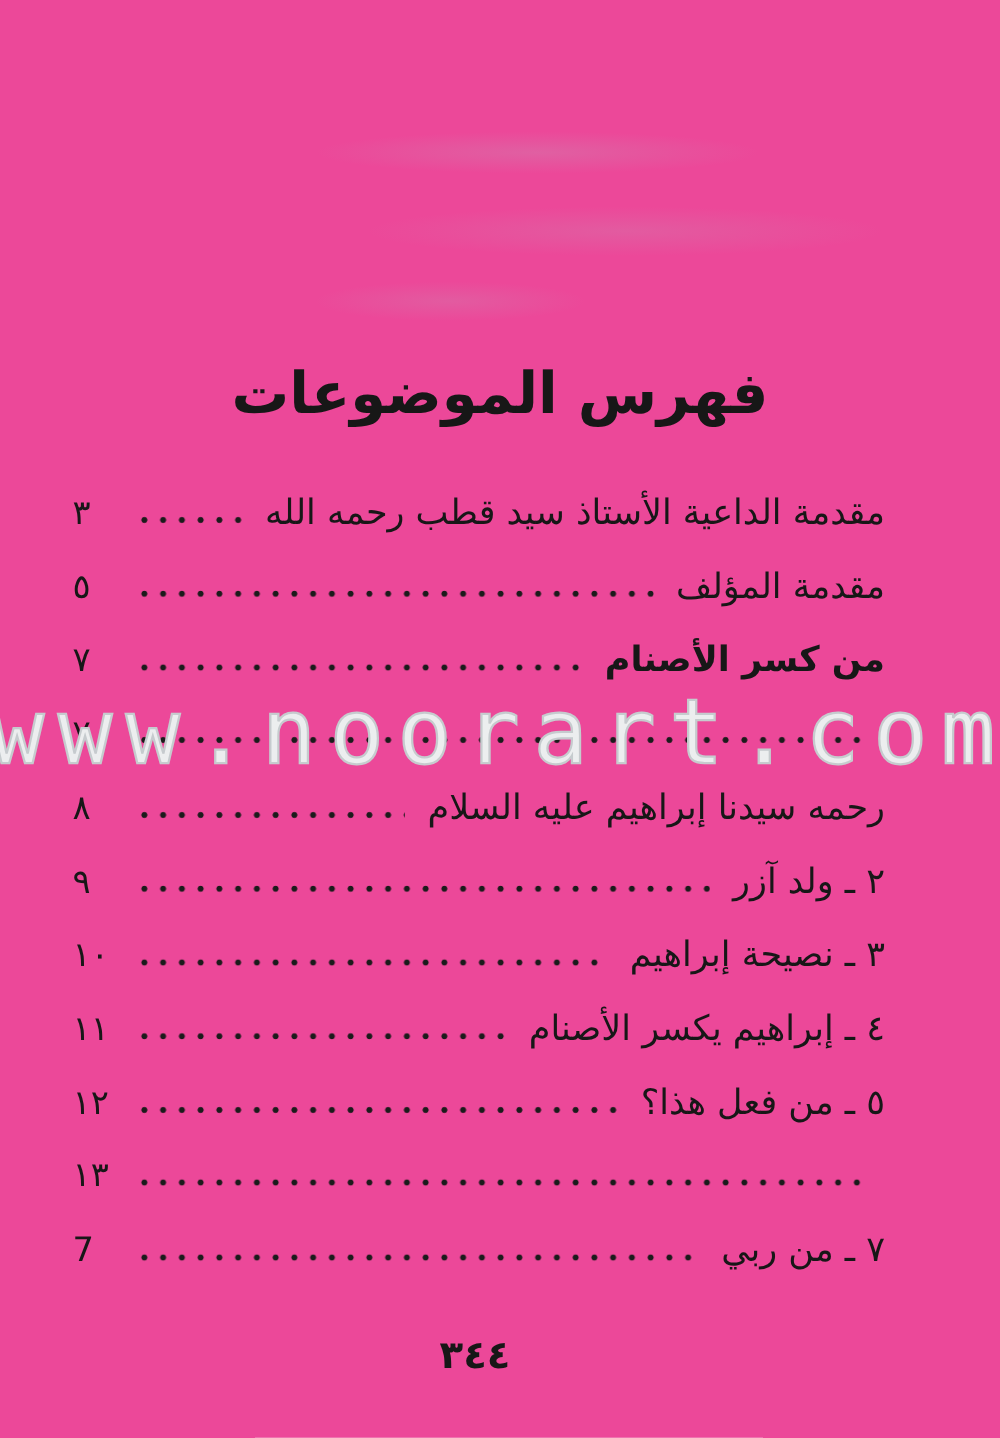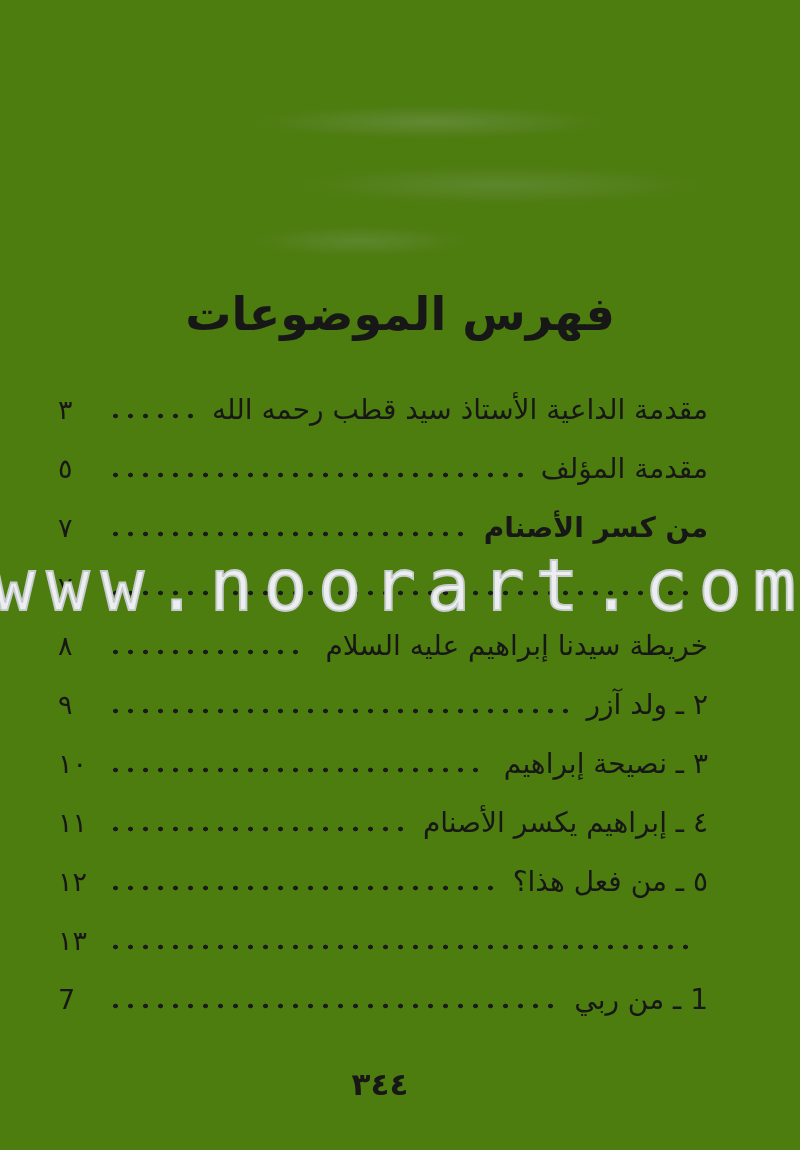--- a/index.html
+++ b/index.html
@@ -4,21 +4,21 @@
 <style>
   html,body{margin:0;padding:0;}
   body{
     width:800px;height:1150px;
     background:#f6f6f6;
     font-family:"DejaVu Sans", sans-serif;
   }
   .page{
     position:relative;
     width:800px;height:1150px;
-    background:#4d7c0f;
+    background:#ec4899;
     overflow:hidden;
     color:#171717;
   }
   
   .smudge{
     position:absolute;
     border-radius:50%;
     pointer-events:none;
   }
   .smudge-1{left:250px;top:105px;width:360px;height:34px;
@@ -127,21 +127,21 @@
       <span class="leader"></span>
       <span class="toc-page">٧</span>
     </div>
 
     <div class="toc-row">
       <span class="leader"></span>
       <span class="toc-page">٧</span>
     </div>
 
     <div class="toc-row">
-      <span class="toc-title">خريطة سيدنا إبراهيم عليه السلام</span>
+      <span class="toc-title">رحمه سيدنا إبراهيم عليه السلام</span>
       <span class="leader"></span>
       <span class="toc-page">٨</span>
     </div>
 
     <div class="toc-row">
       <span class="toc-title">٢ ـ ولد آزر</span>
       <span class="leader"></span>
       <span class="toc-page">٩</span>
     </div>
 
@@ -162,21 +162,21 @@
       <span class="leader"></span>
       <span class="toc-page">١٢</span>
     </div>
 
     <div class="toc-row">
       <span class="leader"></span>
       <span class="toc-page">١٣</span>
     </div>
 
     <div class="toc-row">
-      <span class="toc-title">1 ـ من ربي</span>
+      <span class="toc-title">٧ ـ من ربي</span>
       <span class="leader"></span>
       <span class="toc-page">7</span>
     </div>
 
   </div>
 
   <div class="watermark">www.noorart.com</div>
 
   <div class="folio">٣٤٤</div>
 

